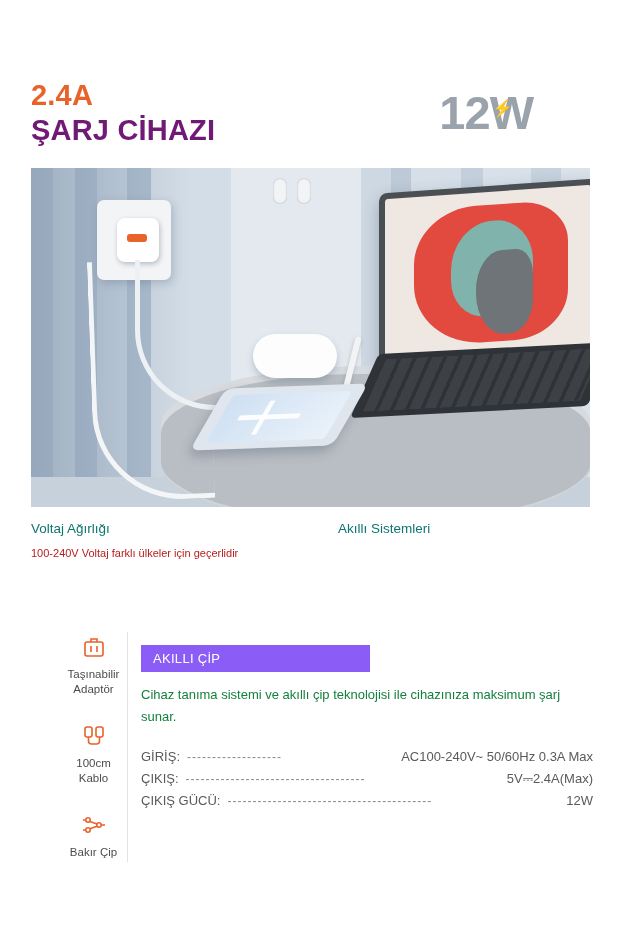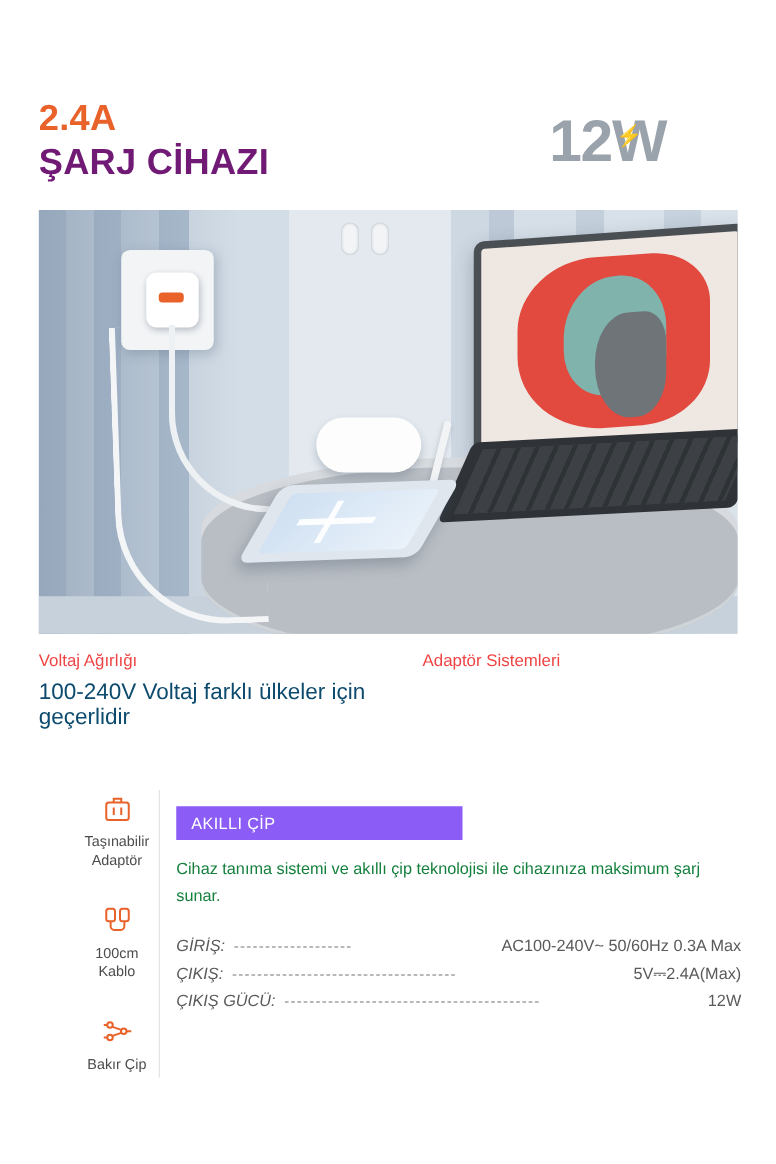--- a/index.html
+++ b/index.html
@@ -307,27 +307,27 @@
     width: 560px;
   }
   .info-col {
     position: absolute;
     top: 0;
   }
   .info-col.left { left: 0; width: 292px; }
   .info-col.right { left: 307px; width: 253px; }
   .info-title {
     font-size: 13.5px;
-    color: #ef4444;
+    color: #0f766e;
     font-weight: normal;
     margin-bottom: 7px;
   }
   .info-text {
-    font-size: 18px;
-    color: #0c4a6e;
+    font-size: 11px;
+    color: #b91c1c;
     line-height: 20px;
   }
 
   
   .side-list {
     position: absolute;
     left: 31px;
     top: 632px;
     width: 96px;
     text-align: center;
@@ -390,21 +390,21 @@
     width: 452px;
   }
   .spec-row {
     display: flex;
     align-items: baseline;
     font-size: 13px;
     color: #5a5a5a;
     line-height: 21px;
     white-space: nowrap;
   }
-  .spec-key { flex: 0 0 auto; padding-right: 4px; font-style: italic; }
+  .spec-key { flex: 0 0 auto; padding-right: 4px; }
   .spec-dots {
     flex: 1 1 auto;
     overflow: hidden;
     color: #8a8a8a;
     letter-spacing: 1px;
     font-size: 12px;
     padding: 0 3px;
   }
   .spec-val { flex: 0 0 auto; padding-left: 4px; }
 </style>
@@ -458,21 +458,21 @@
     <div class="phone-cross-v"></div>
   </div>
 </div>
 
 <div class="info-row">
   <div class="info-col left">
     <div class="info-title">Voltaj Ağırlığı</div>
     <div class="info-text">100-240V Voltaj farklı ülkeler için geçerlidir</div>
   </div>
   <div class="info-col right">
-    <div class="info-title">Adaptör Sistemleri</div>
+    <div class="info-title">Akıllı Sistemleri</div>
   </div>
 </div>
 
 <div class="side-list">
 
   <div class="side-item">
     <div class="side-icon">
       <svg width="26" height="26" viewBox="0 0 26 26" fill="none" stroke="#e8622a" stroke-width="1.6">
         <rect x="4" y="8" width="18" height="14" rx="2"></rect>
         <path d="M10 8V5h6v3"></path>

